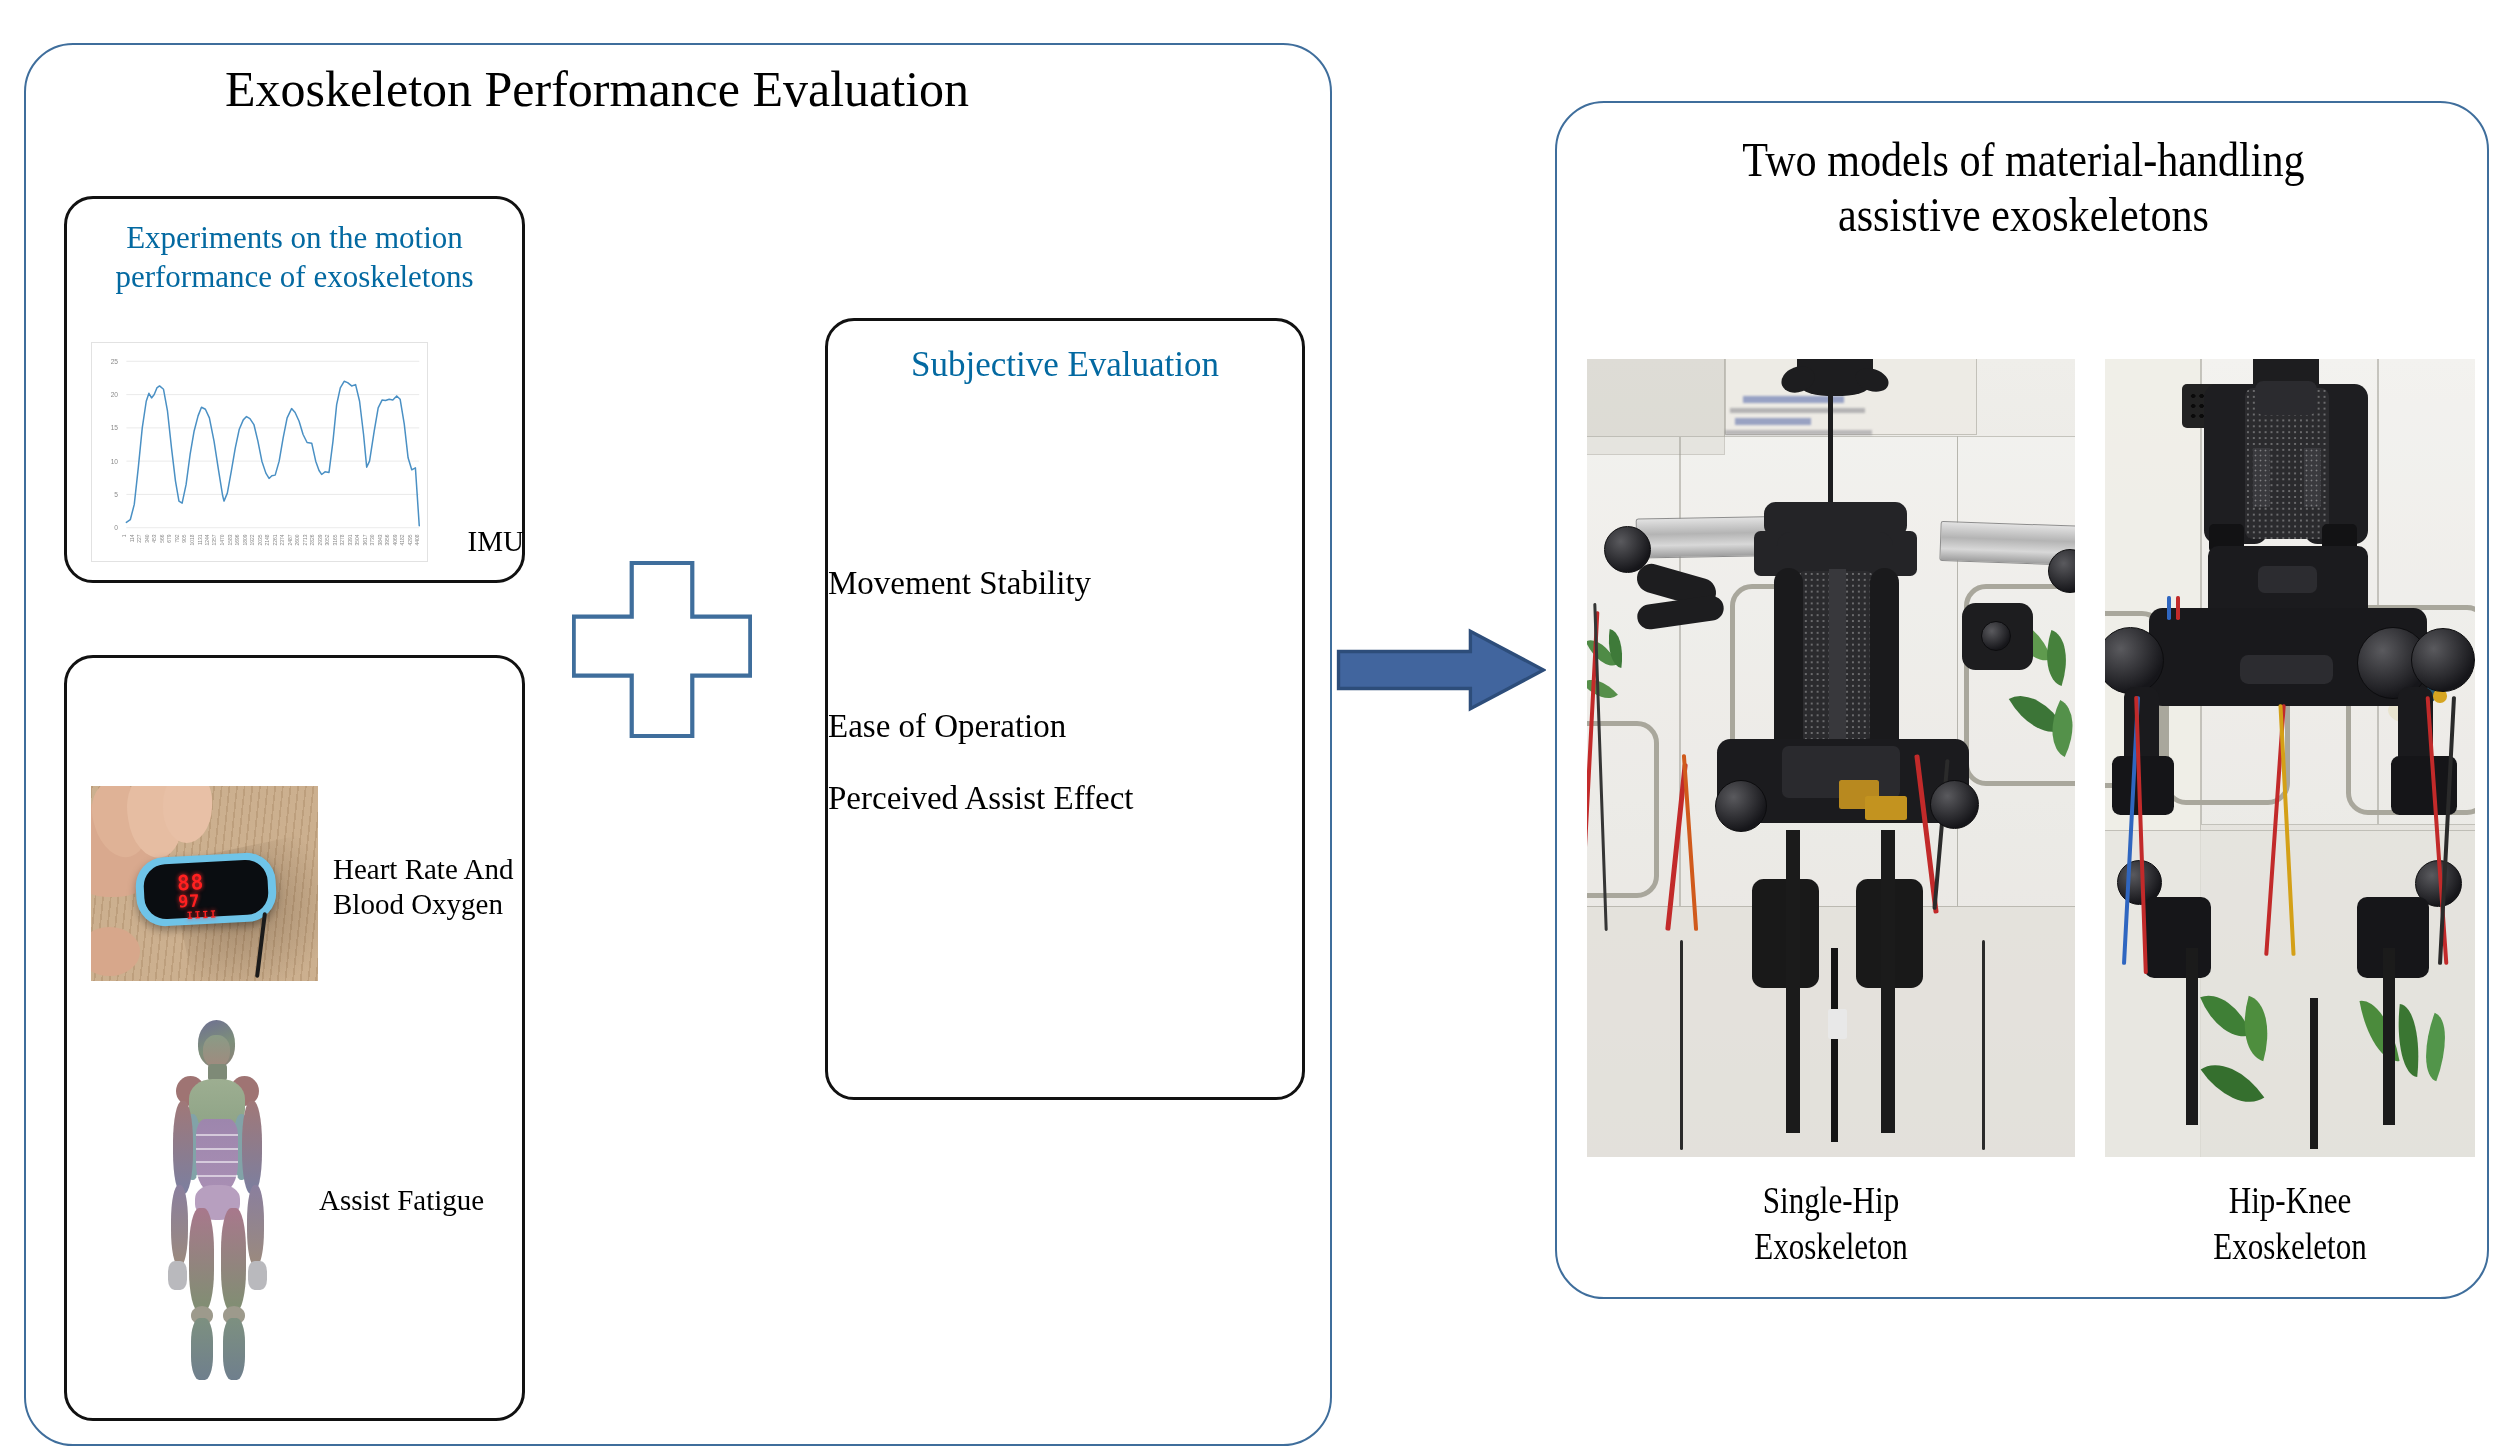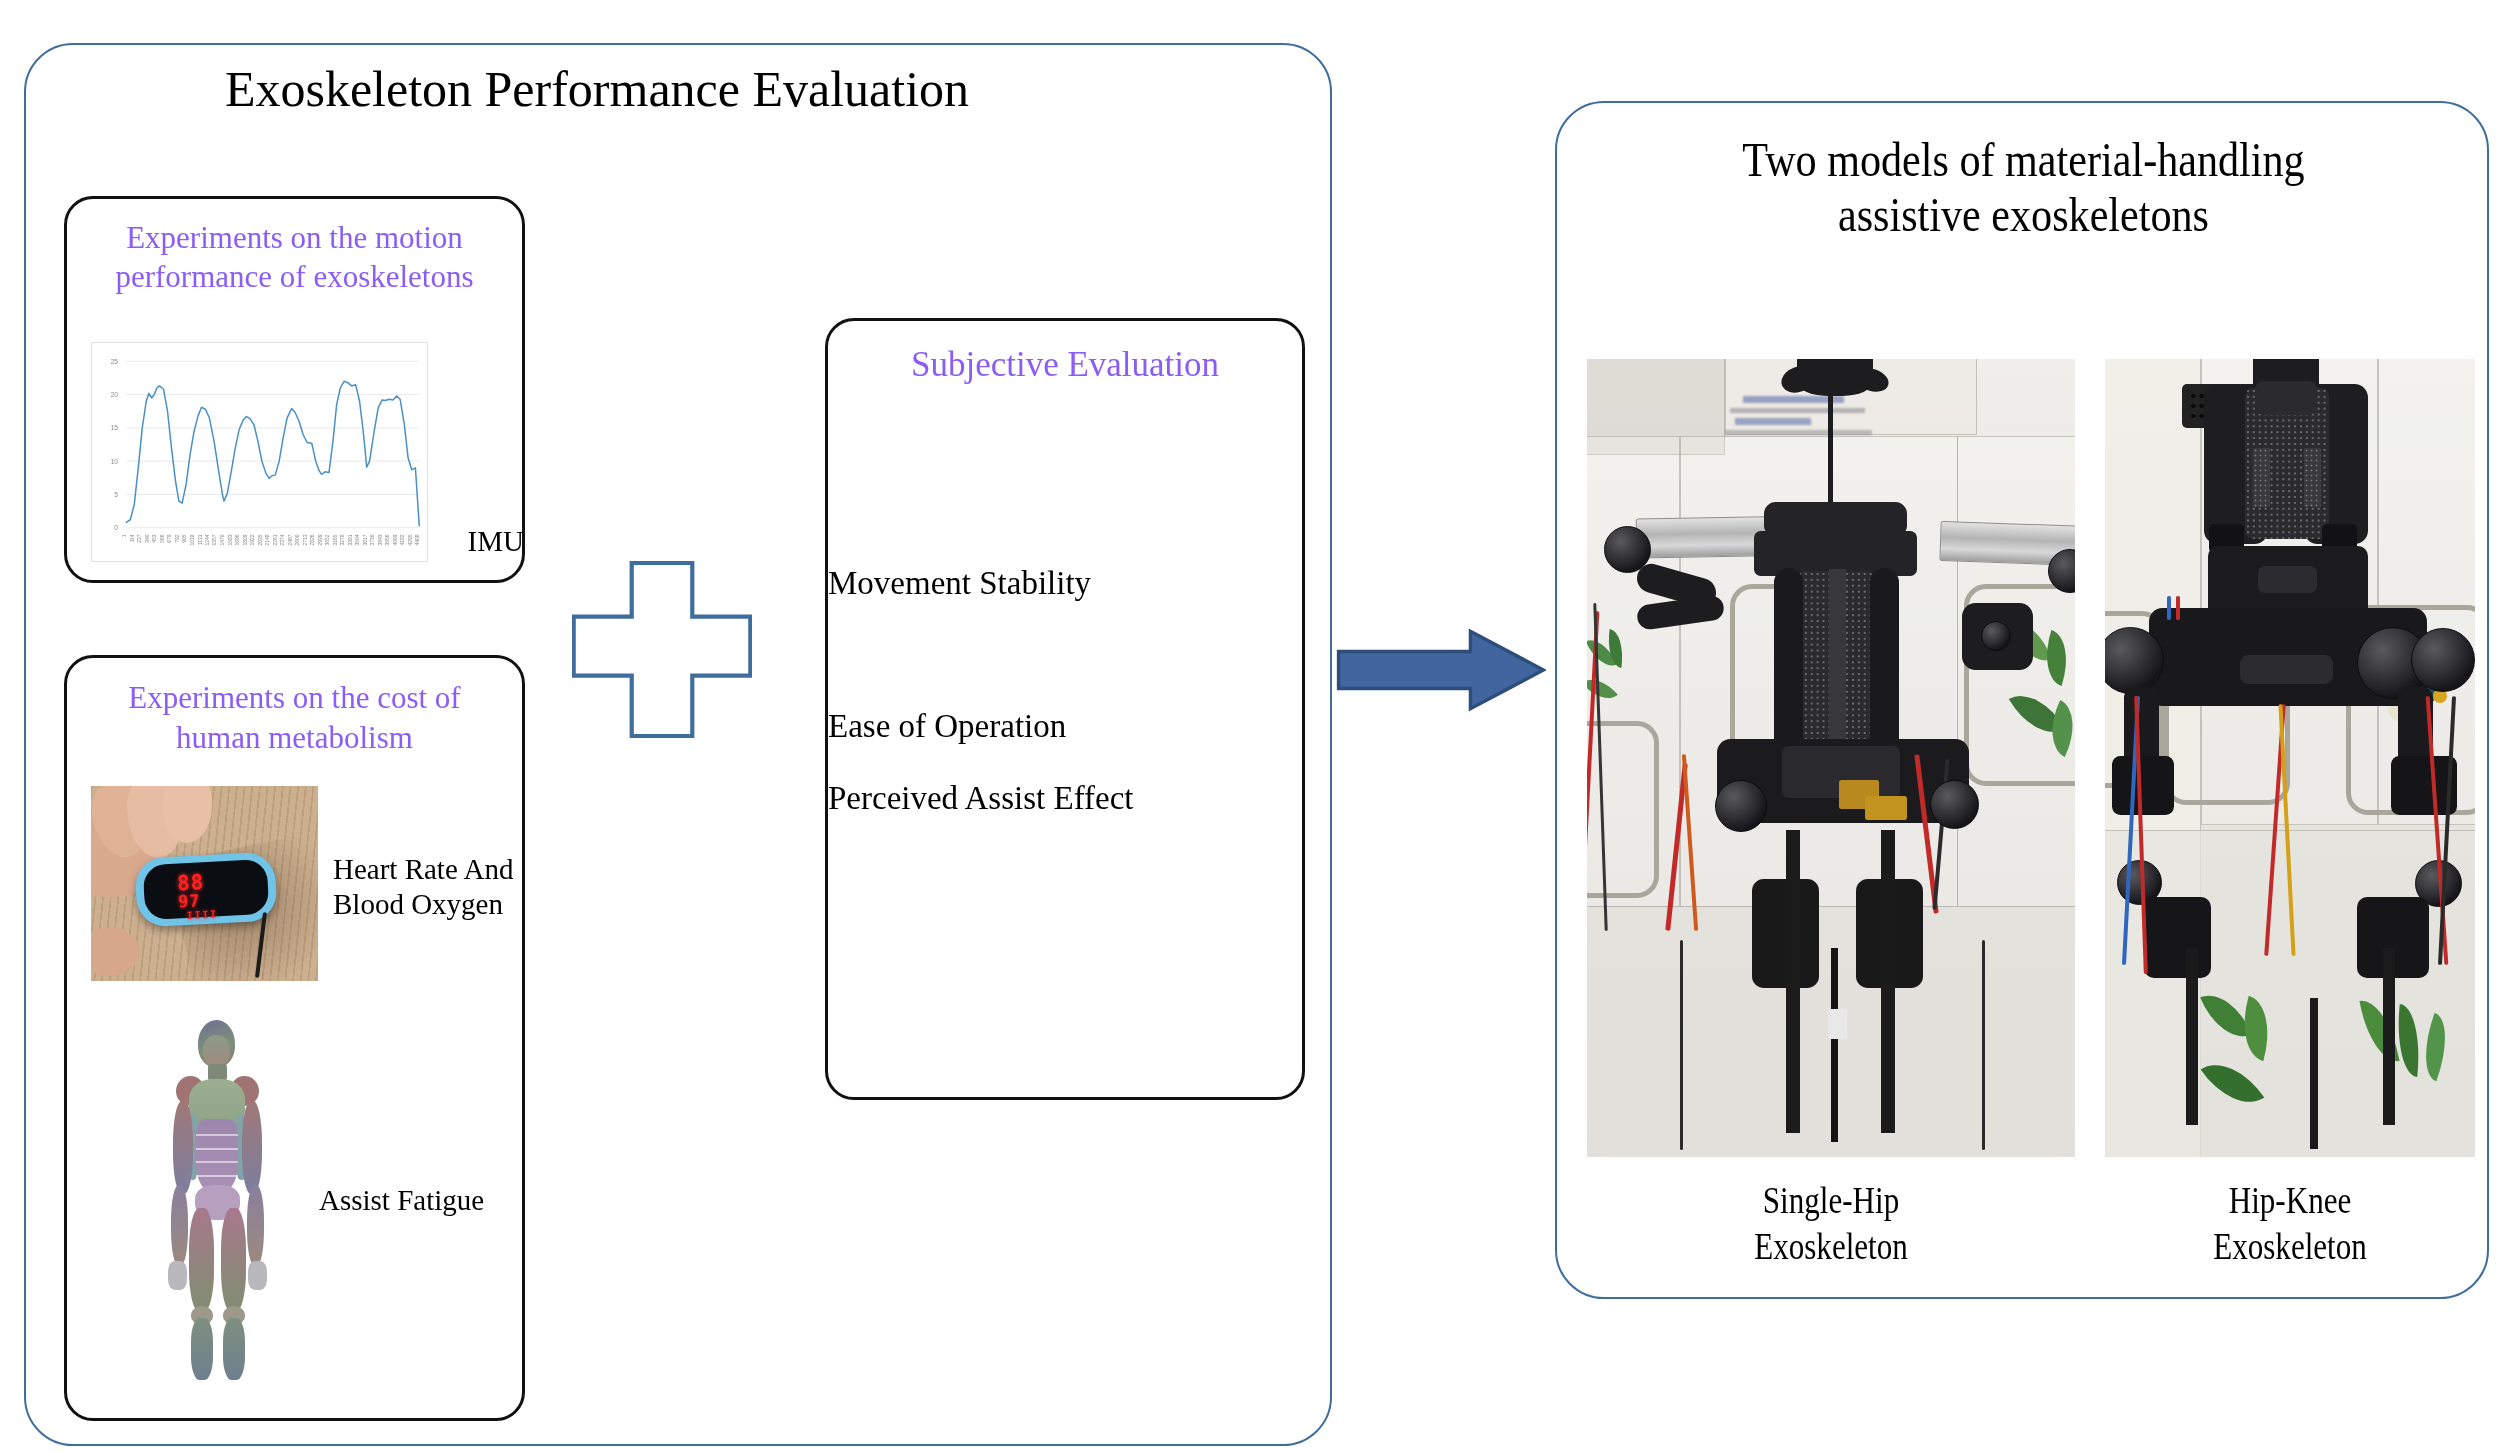--- a/index.html
+++ b/index.html
@@ -40,21 +40,21 @@
     border: 3.4px solid #111;
     border-radius: 29px;
     background: #ffffff;
   }
   #box-motion     { left: 64px;  top: 172px;  width: 461px;  height: 387px; }
   #box-metabolism { left: 64px;  top: 631px;  width: 461px;  height: 766px; }
   #box-subjective { left: 825px; top: 294px;  width: 480px;  height: 782px; }
 
   .box-heading {
     position: absolute; left: 0; right: 0;
-    text-align: center; font-size: 31px; line-height: 1.28; color: #8b5cf6;
+    text-align: center; font-size: 31px; line-height: 1.28; color: #0369a1;
     white-space: pre-line;
   }
   #motion-heading     { top: 18.5px; }
   #metabolism-heading { top: 20px; }
   #subjective-heading { top: 22px; font-size: 35px; }
 
   
   #imu-wrap { position: absolute; left: 23.6px; top: 143px; width: 337px; height: 220px; }
   #imu-chart {
     position: absolute; left: 0; top: 0; width: 337px; height: 220px;
@@ -259,22 +259,20 @@
             <text x="0" y="0" transform="translate(392.0,230) rotate(-90)" text-anchor="end">4408</text>
           </g>
 
         <polyline id="imu-line" fill="none" stroke="#4a90c4" stroke-width="1.8" stroke-linejoin="round" stroke-linecap="round" points="40.00,215.60 44.71,212.40 49.50,194.00 54.30,150.00 59.09,102.00 63.88,70.00 67.08,60.40 70.27,66.00 73.47,62.00 76.66,54.00 79.86,51.60 84.65,55.60 89.44,82.00 94.23,126.00 99.03,166.00 103.18,190.00 107.01,192.40 111.81,170.00 116.60,134.00 121.39,106.00 126.18,87.60 130.26,77.20 134.97,79.60 139.76,90.00 145.35,118.00 150.94,154.00 155.74,183.60 157.33,190.00 161.33,180.40 166.12,154.00 170.91,126.00 175.70,103.60 180.50,92.40 184.41,88.40 188.48,90.80 193.28,98.00 198.07,118.00 202.86,142.00 207.65,156.40 211.49,162.80 214.84,159.60 218.84,158.80 223.63,142.00 228.42,114.00 233.21,90.00 238.56,78.80 242.80,83.60 247.59,94.00 252.38,110.00 257.17,119.60 262.77,120.40 267.56,142.00 271.55,153.20 274.67,158.00 278.74,154.80 283.53,155.60 288.32,118.00 292.72,74.00 297.11,54.00 301.74,46.00 305.90,47.60 310.77,51.60 315.48,50.00 320.27,70.00 325.07,110.00 328.82,149.20 332.26,142.00 337.85,106.00 342.64,78.00 347.43,68.40 351.42,69.20 355.90,67.60 360.21,68.40 364.92,63.60 369.00,67.60 373.95,97.20 378.58,138.00 382.97,152.40 387.37,150.00 392.00,219.60"></polyline>
       </svg>
       <div id="imu-label">IMU</div>
     </div>
   </div>
 
   <div id="box-metabolism" class="inner-box">
-    <div id="metabolism-heading" class="box-heading">Experiments on the cost of
-human metabolism</div>
 
     <div id="oximeter-photo">
       <div class="wood-grain"></div>
       <div class="wood-shadow"></div>
       <div class="finger" id="palm"></div>
       <div class="finger" id="finger1"></div>
       <div class="finger" id="finger2"></div>
       <div class="finger" id="finger3"></div>
       <div class="finger" id="thumb"></div>
       <div id="oximeter-body">

